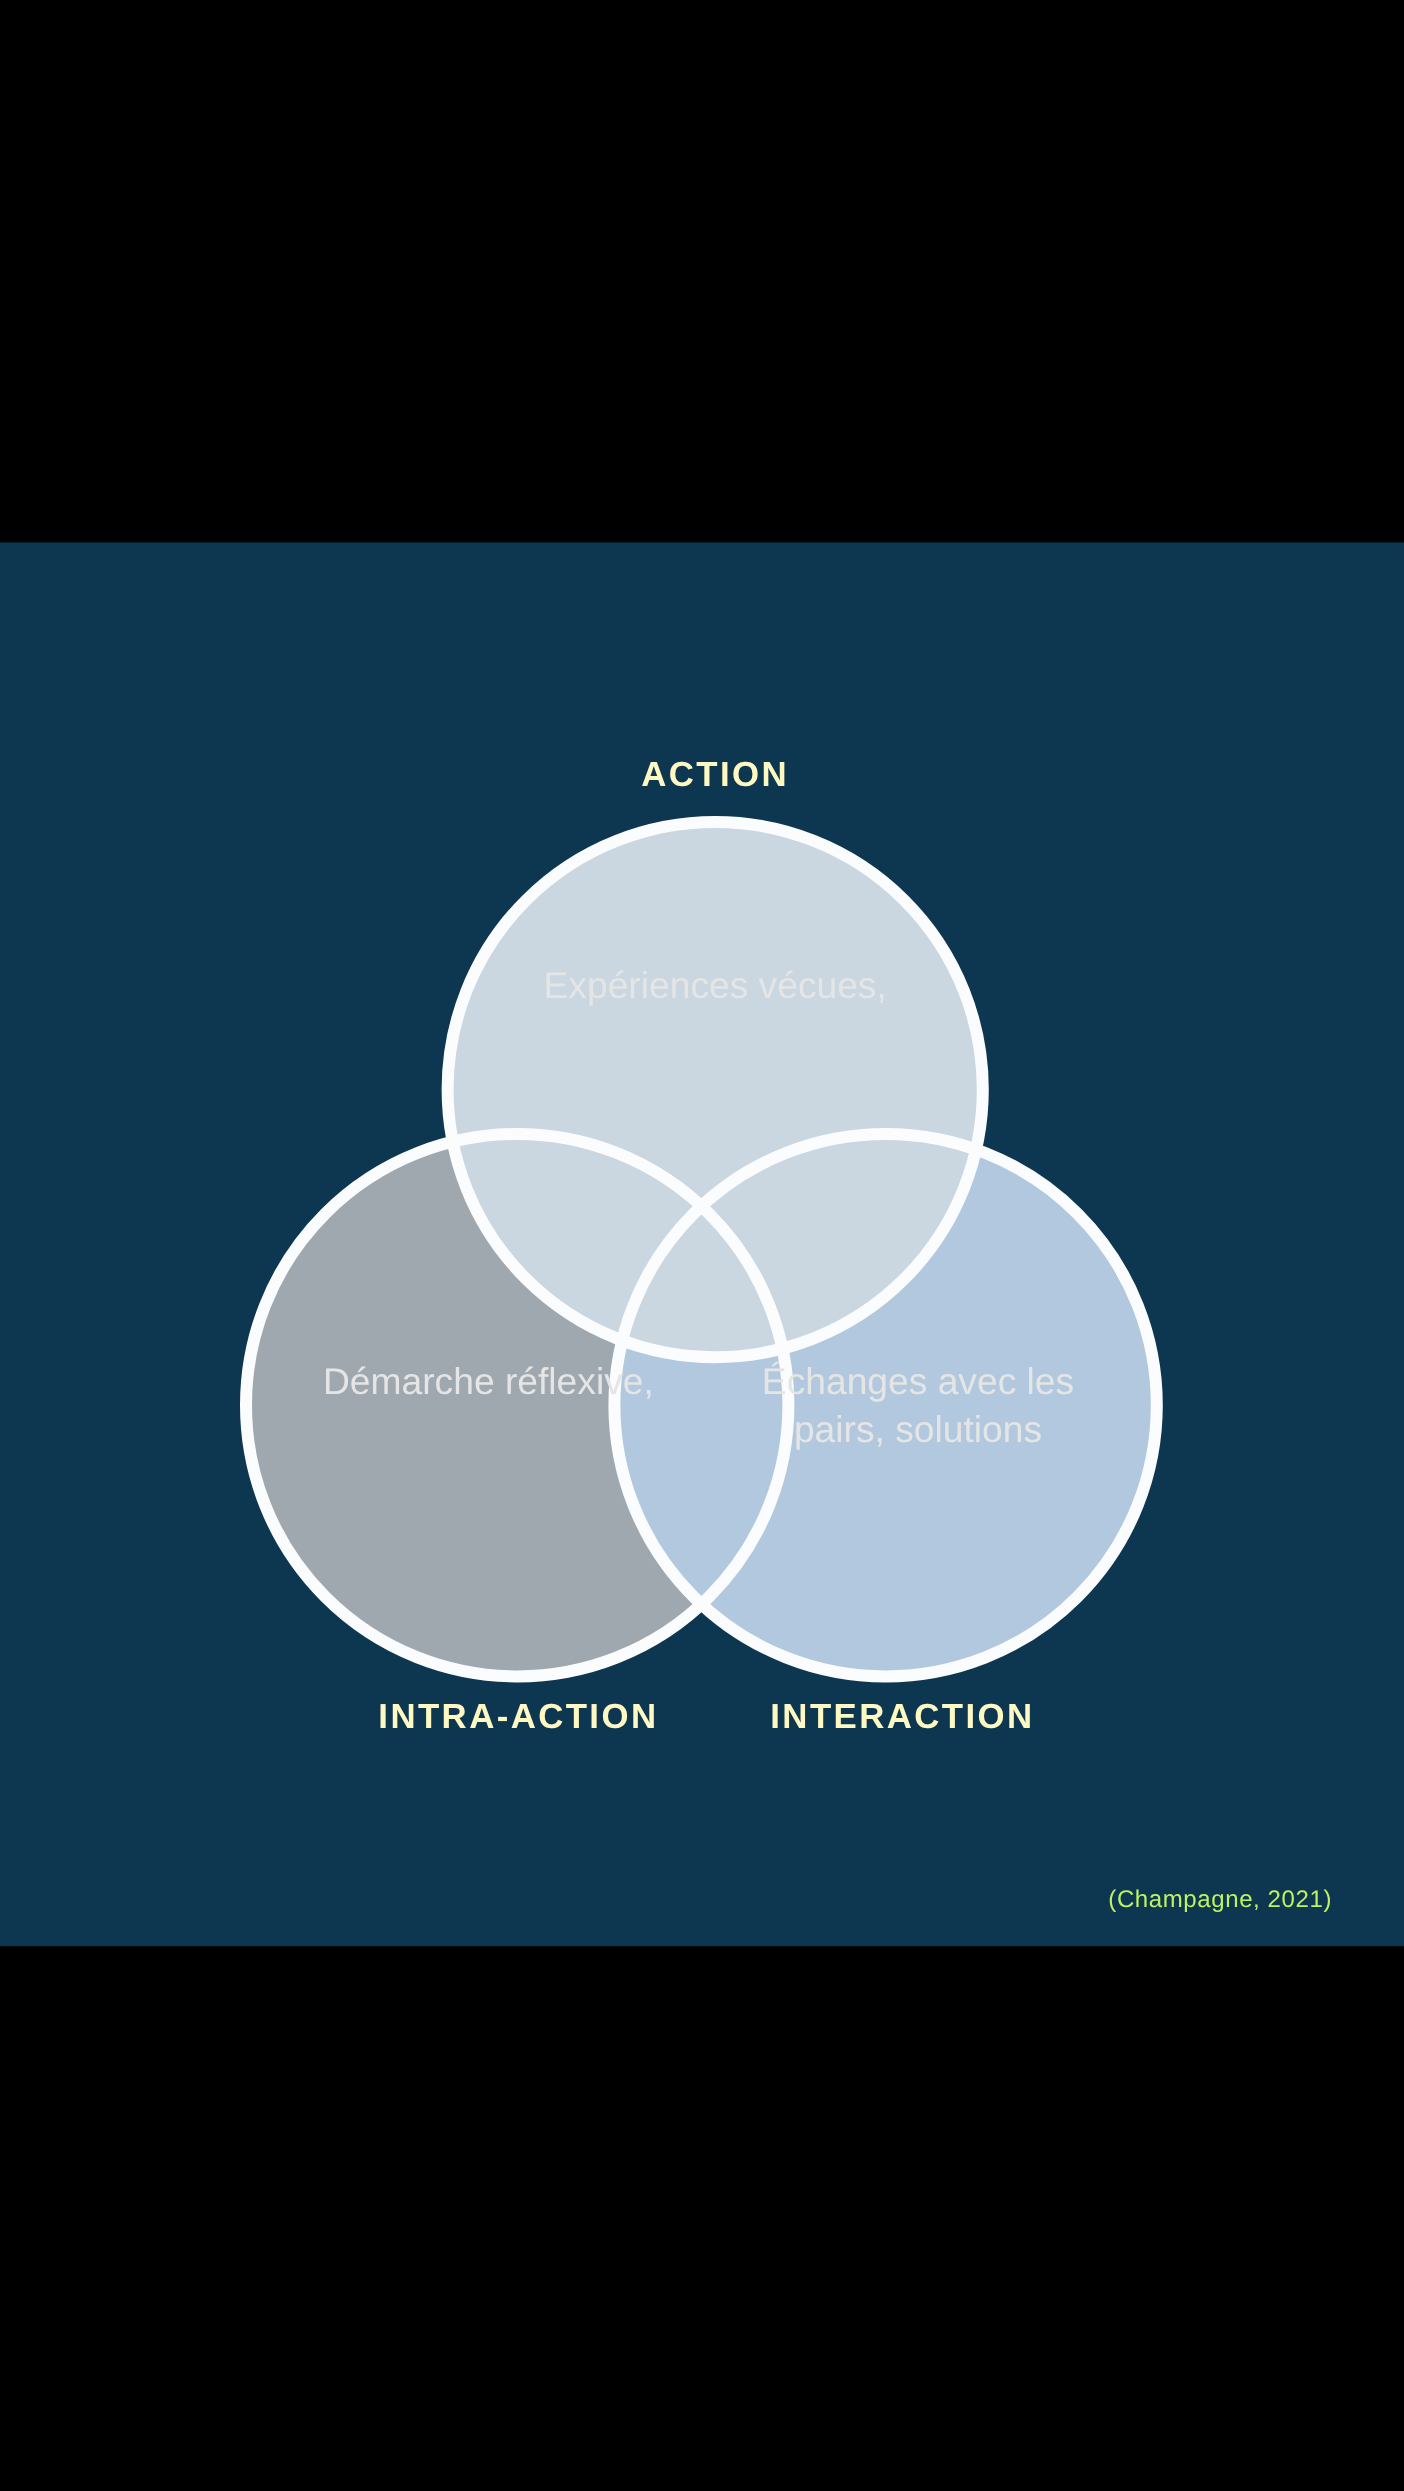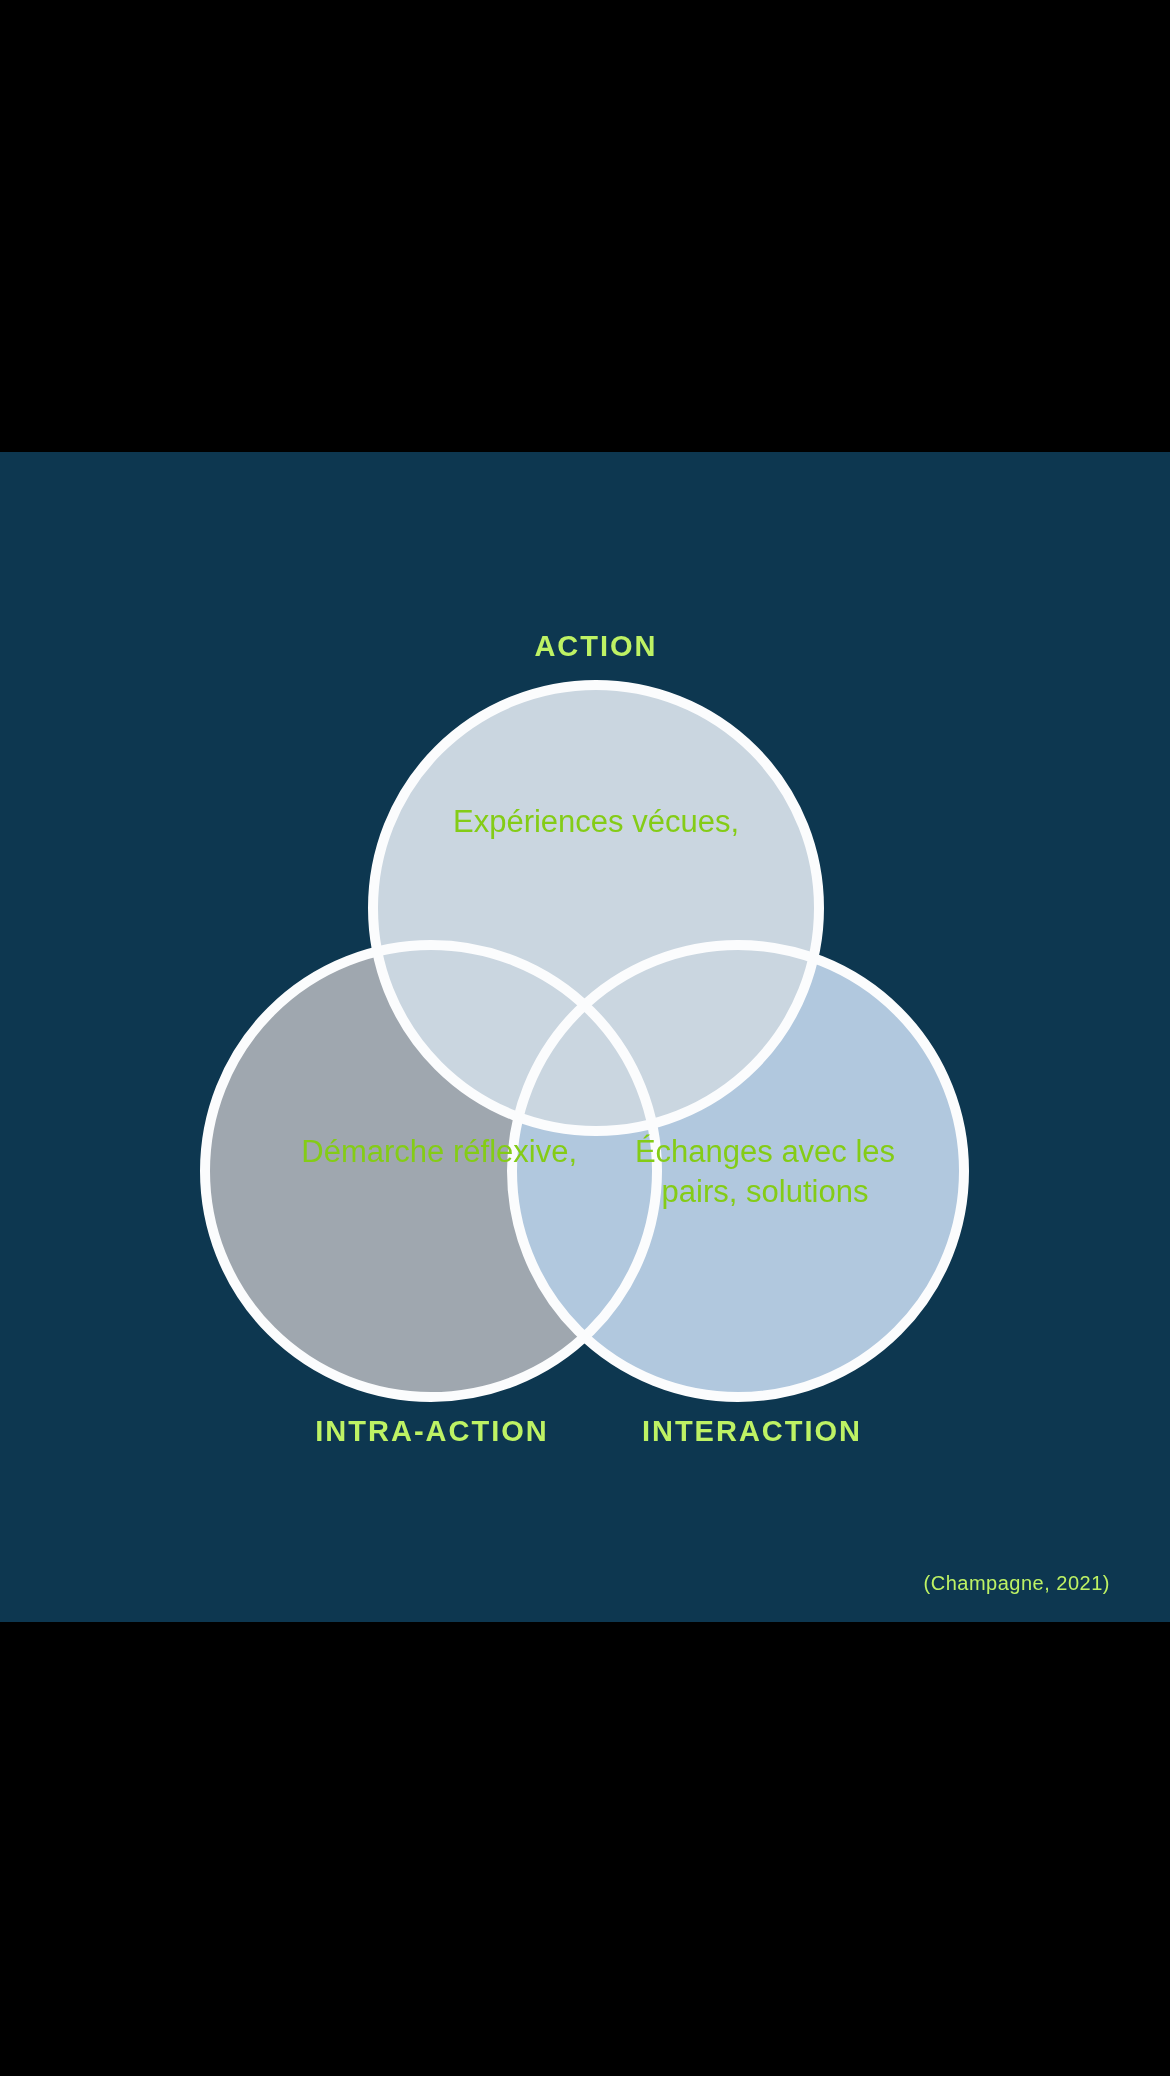--- a/index.html
+++ b/index.html
@@ -27,46 +27,46 @@
     height: 1170px;
     background: #0D3750;
   }
   .venn-svg {
     position: absolute;
     top: 0;
     left: 0;
   }
   .label {
     position: absolute;
-    color: #bef264;
+    color: #fef9c3;
     font-weight: 700;
     font-size: 29px;
     line-height: 34px;
     letter-spacing: 2px;
     text-align: center;
     white-space: nowrap;
   }
   .label.action-label  { top: 177px; left: 396px; width: 400px; }
   .label.intra-label   { top: 962px; left: 232px; width: 400px; }
   .label.inter-label   { top: 962px; left: 552px; width: 400px; }
   .circle-text {
     position: absolute;
-    color: #84cc16;
+    color: #e5e5e5;
     font-size: 31px;
     line-height: 40px;
     font-weight: 400;
   }
   .circle-text .line { white-space: nowrap; }
   .circle-text.action-text {
     top: 350px; left: 346px; width: 500px;
     text-align: center;
   }
   .circle-text.intra-text {
     top: 680px; left: 237px; width: 340px;
-    text-align: right;
+    text-align: center;
   }
   .circle-text.inter-text {
     top: 680px; right: 235px; width: 340px;
     text-align: center;
   }
   .citation {
     position: absolute;
     top: 1119px;
     right: 60px;
     color: #bef264;

